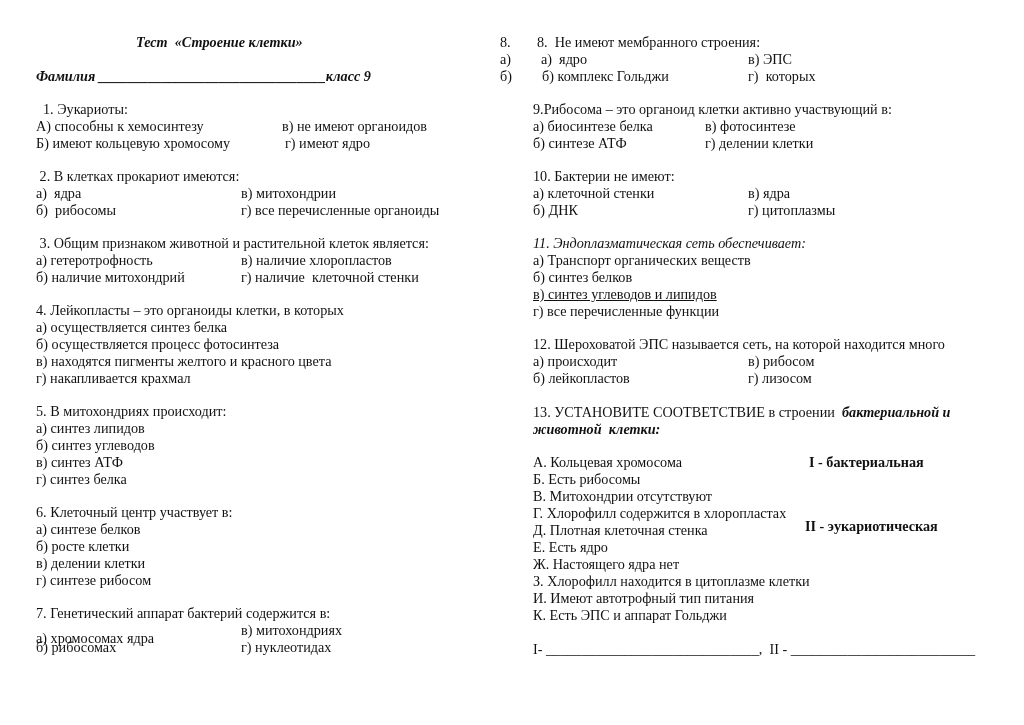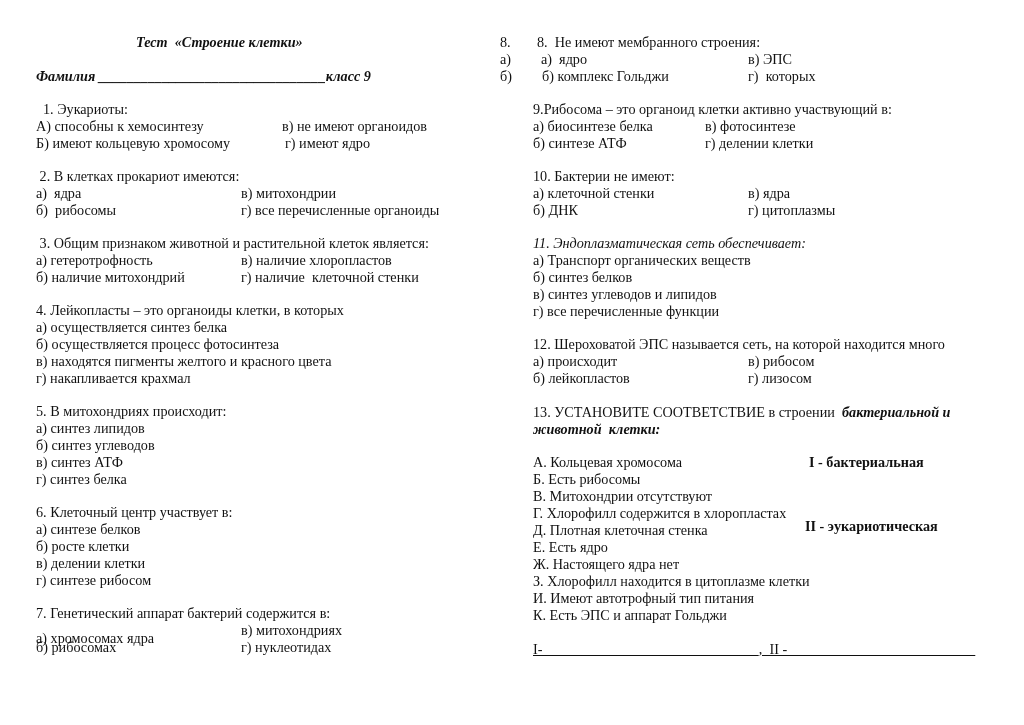--- a/index.html
+++ b/index.html
@@ -109,21 +109,21 @@
     <div class="line" style="left:0; top:185px;">а) клеточной стенки</div>
     <div class="c2" style="left:215px; top:185px;">в) ядра</div>
     <div class="line" style="left:0; top:202px;">б) ДНК</div>
     <div class="c2" style="left:215px; top:202px;">г) цитоплазмы</div>
   </div>
 
   <div>
     <div class="line" style="left:0; top:235px;font-style:italic;">11. Эндоплазматическая сеть обеспечивает:</div>
     <div class="line" style="left:0; top:252px;">а) Транспорт органических веществ</div>
     <div class="line" style="left:0; top:269px;">б) синтез белков</div>
-    <div class="line" style="left:0; top:286px;">в) синтез углеводов и липидов</div>
+    <div class="line" style="left:0; top:286px;text-decoration:underline;">в) синтез углеводов и липидов</div>
     <div class="line" style="left:0; top:303px;">г) все перечисленные функции</div>
   </div>
 
   <div>
     <div class="line" style="left:0; top:336px;">12. Шероховатой ЭПС называется сеть, на которой находится много</div>
     <div class="line" style="left:0; top:353px;">а) происходит</div>
     <div class="c2" style="left:215px; top:353px;">в) рибосом</div>
     <div class="line" style="left:0; top:370px;">б) лейкопластов</div>
     <div class="c2" style="left:215px; top:370px;">г) лизосом</div>
   </div>
@@ -138,15 +138,15 @@
     <div class="c2 b" style="left:272px; top:471px;margin-top:47px;">II - эукариотическая</div>
     <div class="line" style="left:0; top:488px;">В. Митохондрии отсутствуют</div>
     <div class="line" style="left:0; top:505px;">Г. Хлорофилл содержится в хлоропластах</div>
     <div class="line" style="left:0; top:522px;">Д. Плотная клеточная стенка</div>
     <div class="line" style="left:0; top:539px;">Е. Есть ядро</div>
     <div class="line" style="left:0; top:556px;">Ж. Настоящего ядра нет</div>
     <div class="line" style="left:0; top:573px;">З. Хлорофилл находится в цитоплазме клетки</div>
     <div class="line" style="left:0; top:590px;">И. Имеют автотрофный тип питания</div>
     <div class="line" style="left:0; top:607px;">К. Есть ЭПС и аппарат Гольджи</div>
 
-    <div class="line" style="left:0; top:641px;text-decoration:underline;">I- ______________________________,  II - __________________________</div>
+    <div class="line" style="left:0; top:641px;">I- ______________________________,  II - __________________________</div>
   </div>
 </div>
 
 </body></html>

